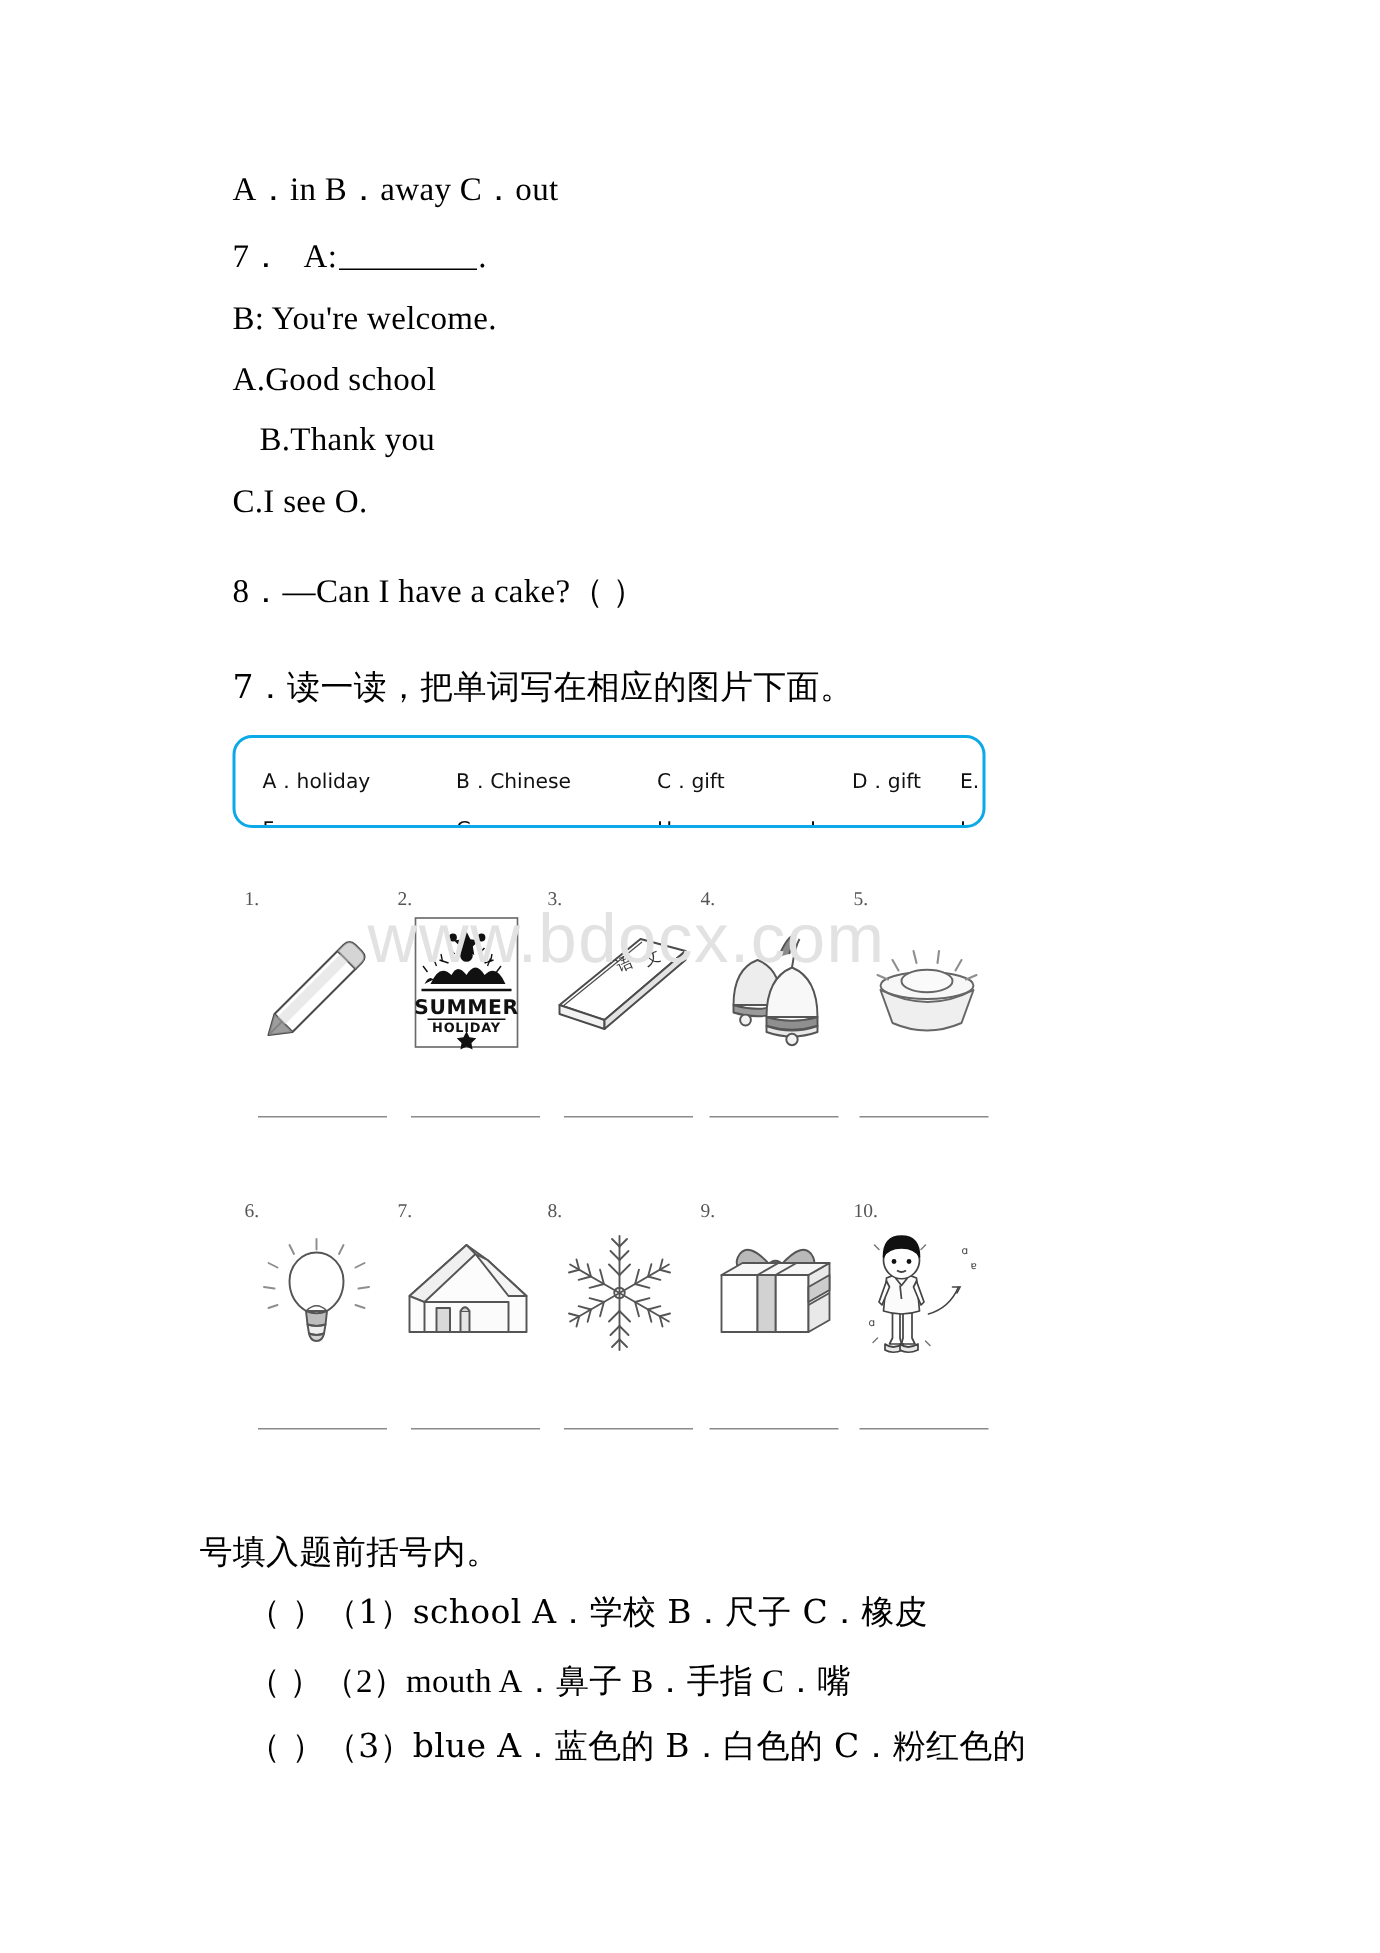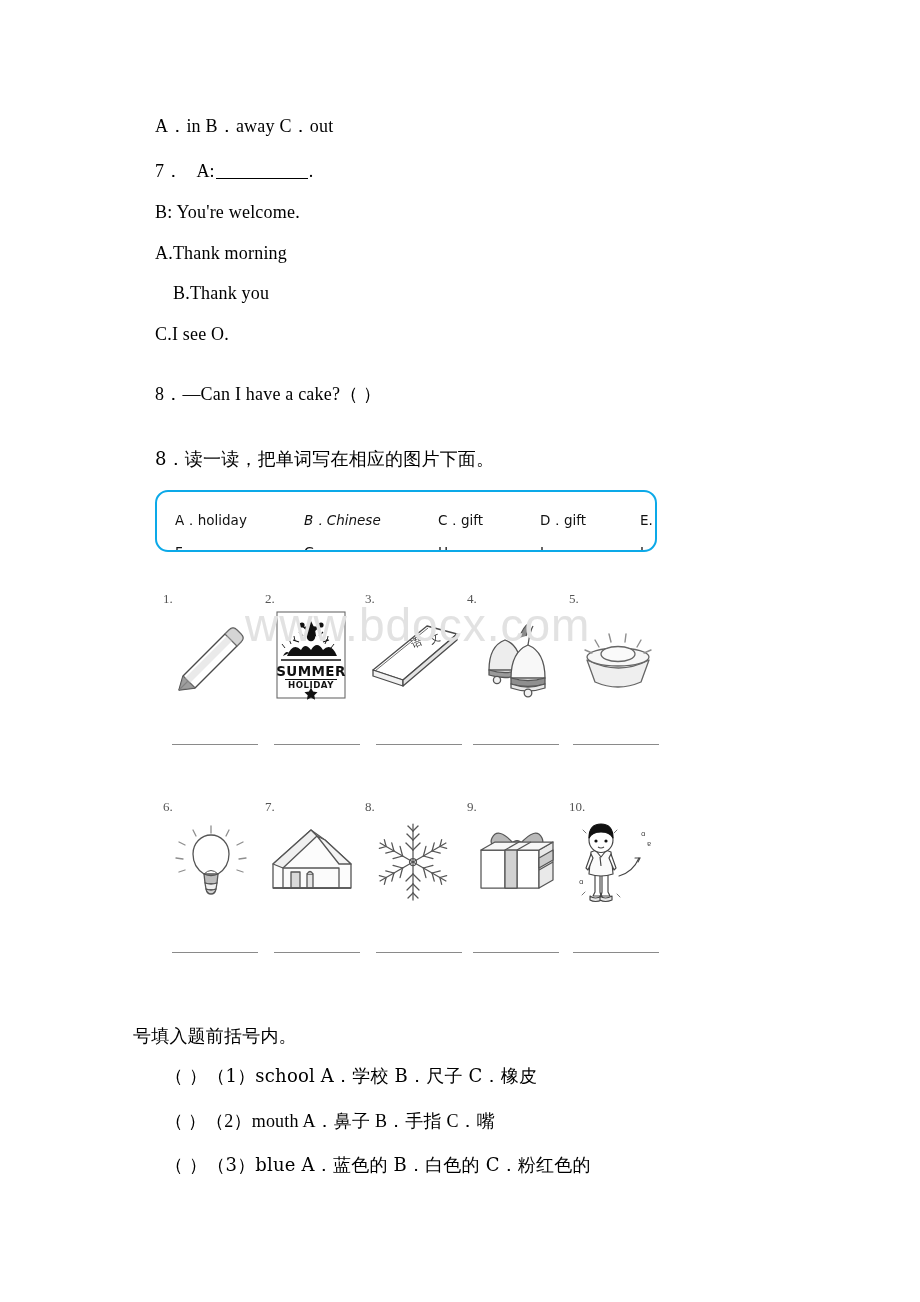--- a/index.html
+++ b/index.html
@@ -24,21 +24,21 @@
     color:#e2e2e2;
     white-space:nowrap;
     z-index:5;
     pointer-events:none;
     user-select:none;
   }
 
   
   .line{
     position:absolute;
-    font-size:18px;
+    font-size:22px;
     line-height:26px;
     white-space:nowrap;
     letter-spacing:0.2px;
   }
   .blank-inline{
     display:inline-block;
     width:92px;
     border-bottom:1.6px solid #000;
     vertical-align:-2px;
     margin:0 1px;
@@ -99,31 +99,31 @@
   <div class="watermark">www.bdocx.com</div>
 
   <div class="line" style="left:155px;top:113px;">A．in B．away C．out</div>
 
   <div class="line" style="left:155px;top:158px;">
     <span>7．</span><span style="display:inline-block;width:14px;"></span><span>A:</span><span class="blank-inline"></span><span>.</span>
   </div>
 
   <div class="line" style="left:155px;top:199px;">B: You're welcome.</div>
 
-  <div class="line" style="left:155px;top:240px;">A.Thank morning</div>
+  <div class="line" style="left:155px;top:240px;">A.Good school</div>
   <div class="line" style="left:155px;top:280px;margin-left:18px;">B.Thank you</div>
   <div class="line" style="left:155px;top:321px;">C.I see O.</div>
 
   <div class="line" style="left:155px;top:381px;">8．—Can I have a cake?（ ）</div>
 
-  <div class="line" style="left:155px;top:446px;font-family:'DejaVu Serif','Liberation Serif',serif;">8．读一读，把单词写在相应的图片下面。</div>
+  <div class="line" style="left:155px;top:446px;font-family:'DejaVu Serif','Liberation Serif',serif;">7．读一读，把单词写在相应的图片下面。</div>
 
   <div class="optbox">
     <div class="optrow r1">
-      <span class="opt" style="width:103px;">A．holiday</span><span class="opt" style="width:108px;font-style:italic;">B．Chinese</span><span class="opt" style="width:76px;">C．gift</span><span class="opt" style="width:74px;">D．gift</span><span class="opt" style="width:70px;">E. bright</span>
+      <span class="opt" style="width:103px;">A．holiday</span><span class="opt" style="width:108px;">B．Chinese</span><span class="opt" style="width:76px;">C．gift</span><span class="opt" style="width:74px;text-align:right;">D．gift</span><span class="opt" style="width:70px;">E. bright</span>
     </div>
     <div class="optrow r2">
       <span class="opt" style="width:103px;">F．</span><span class="opt" style="width:108px;">G．</span><span class="opt" style="width:76px;">H．</span><span class="opt" style="width:74px;">I．</span><span class="opt" style="width:70px;">J．</span>
     </div>
   </div>
 
   <div class="cell" style="left:163px;top:592px;">
     <div class="cellnum">1.</div>
     <div class="art">
       <svg width="100" height="92" viewBox="0 0 100 92">

